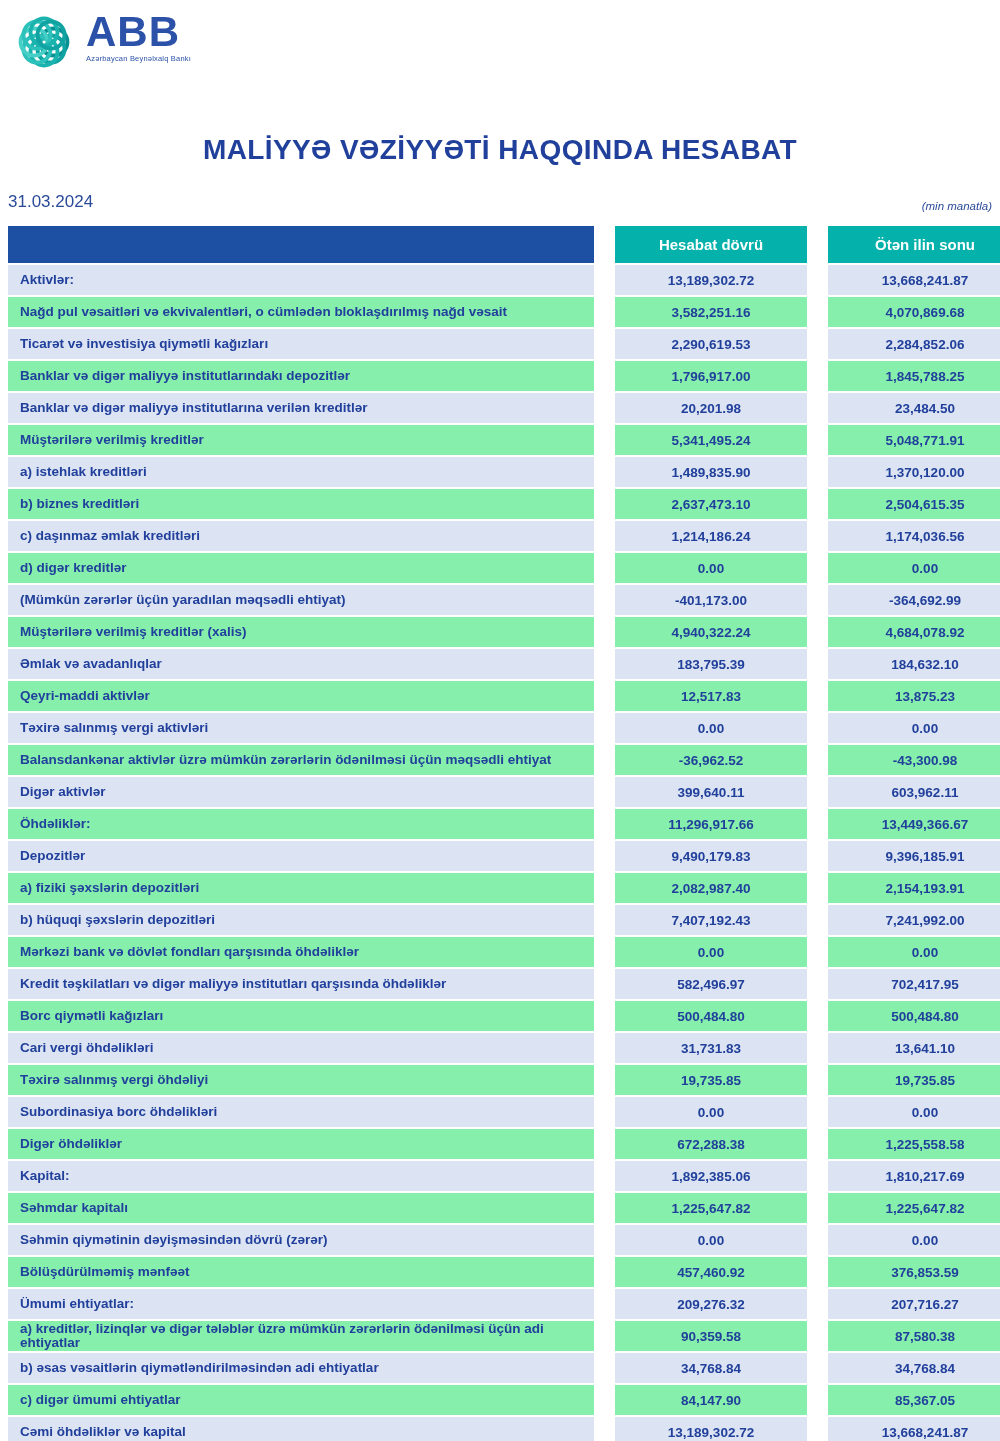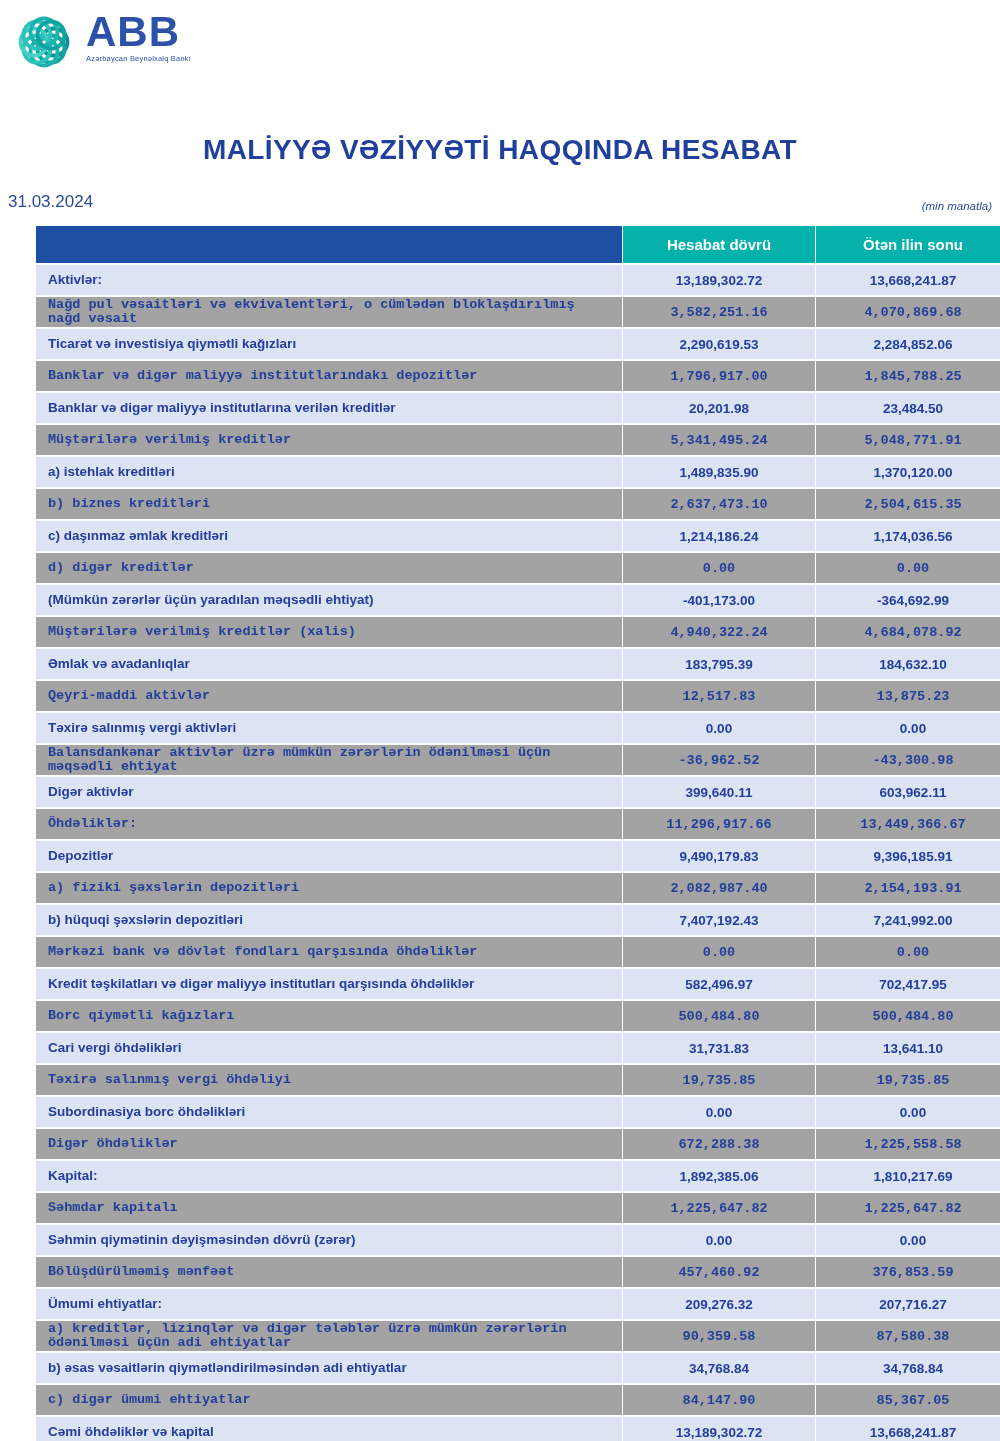--- a/index.html
+++ b/index.html
@@ -71,22 +71,21 @@
     font-style: italic;
   }
 
   
   .fin-table {
     margin: 14px 6px 0 8px;
   }
   .grid-row {
     display: grid;
     grid-template-columns: 586px 192px 194px;
-    column-gap: 1px;
-    margin-left: 28px;
+    column-gap: 21px;
   }
   .thead .cell {
     height: 37px;
     display: flex;
     align-items: center;
     justify-content: center;
   }
   .thead .corner {
     background: #1d4fa3;
   }
@@ -114,21 +113,21 @@
     padding-left: 12px;
     padding-right: 18px;
     justify-content: flex-start;
     line-height: 14px;
   }
   .trow .val {
     justify-content: center;
     text-align: center;
   }
   .trow.even .cell { background: #dce3f3; }
-  .trow.odd  .cell { background: #a3a3a3; font-family: Liberation Mono, monospace; }
+  .trow.odd  .cell { background: #86efac; }
 </style>
 </head>
 <body>
 
 <div class="logo-wrap">
   <svg class="logo-icon" viewBox="0 0 80 80" aria-hidden="true">
     <g fill="none" stroke-width="4.4">
       <circle cx="51" cy="40" r="15" stroke="#0a8f93"></circle>
       <circle cx="47.8" cy="47.8" r="15" stroke="#10a3a2"></circle>
       <circle cx="40" cy="51" r="15" stroke="#1ab3ae"></circle>

